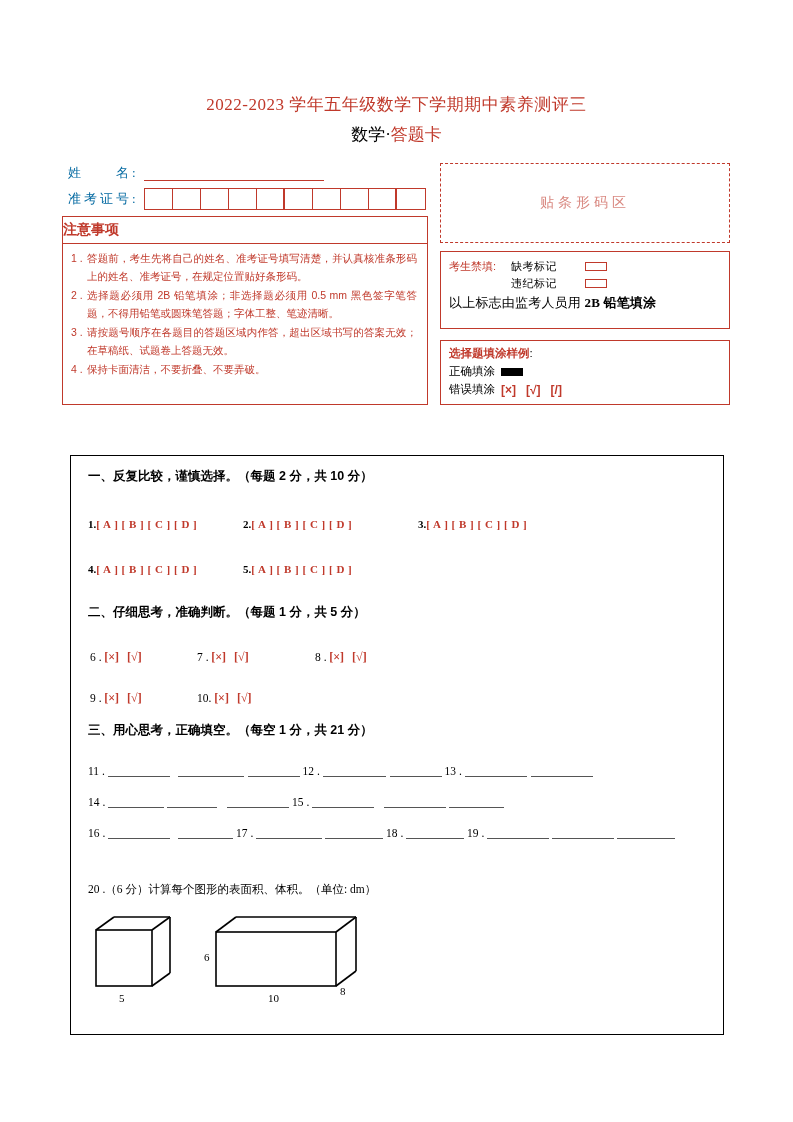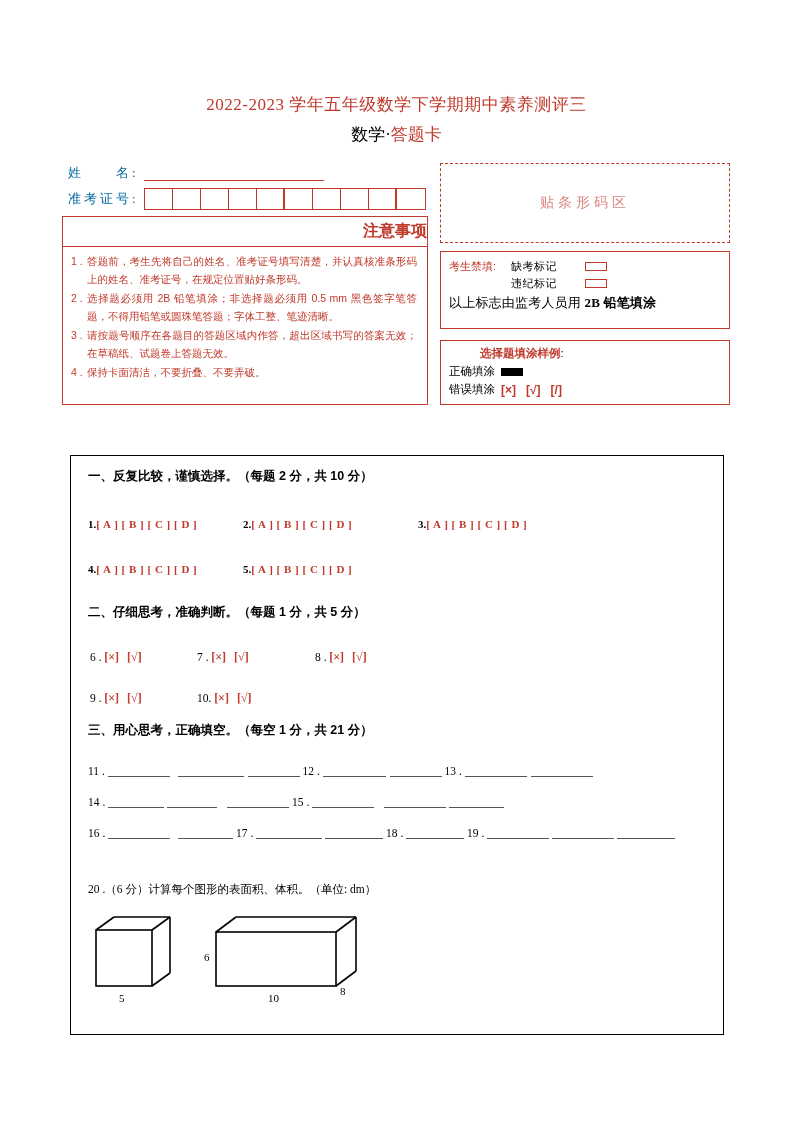--- a/index.html
+++ b/index.html
@@ -90,22 +90,22 @@
     position: absolute;
     left: 62px;
     top: 216px;
     width: 366px;
     height: 189px;
     border: 1.2px solid #c0392b;
     box-sizing: border-box;
     color: #c0392b;
   }
   .notice-head {
-    text-align: right;
-    font-size: 16px;
+    text-align: left;
+    font-size: 14px;
     font-weight: bold;
     padding: 4px 0 4px;
     border-bottom: 1.2px solid #c0392b;
     font-family: "Liberation Sans", sans-serif;
   }
   .notice-body {
     padding: 6px 10px 0 8px;
   }
   .notice-item {
     display: flex;
@@ -195,21 +195,20 @@
     height: 65px;
     border: 1.2px solid #c0392b;
     box-sizing: border-box;
     padding: 5px 0 0 8px;
   }
   .sample-title {
     font-size: 11.5px;
     color: #c0392b;
     font-weight: bold;
     font-family: "Liberation Sans", sans-serif;
-    margin-left: 31px;
   }
   .sample-title .colon { color: #000; font-weight: normal; }
   .sample-row {
     display: flex;
     align-items: center;
     font-size: 11.5px;
     margin-top: 3px;
     font-family: "Liberation Sans", sans-serif;
   }
   .sample-lbl { color: #000; margin-right: 6px; }

